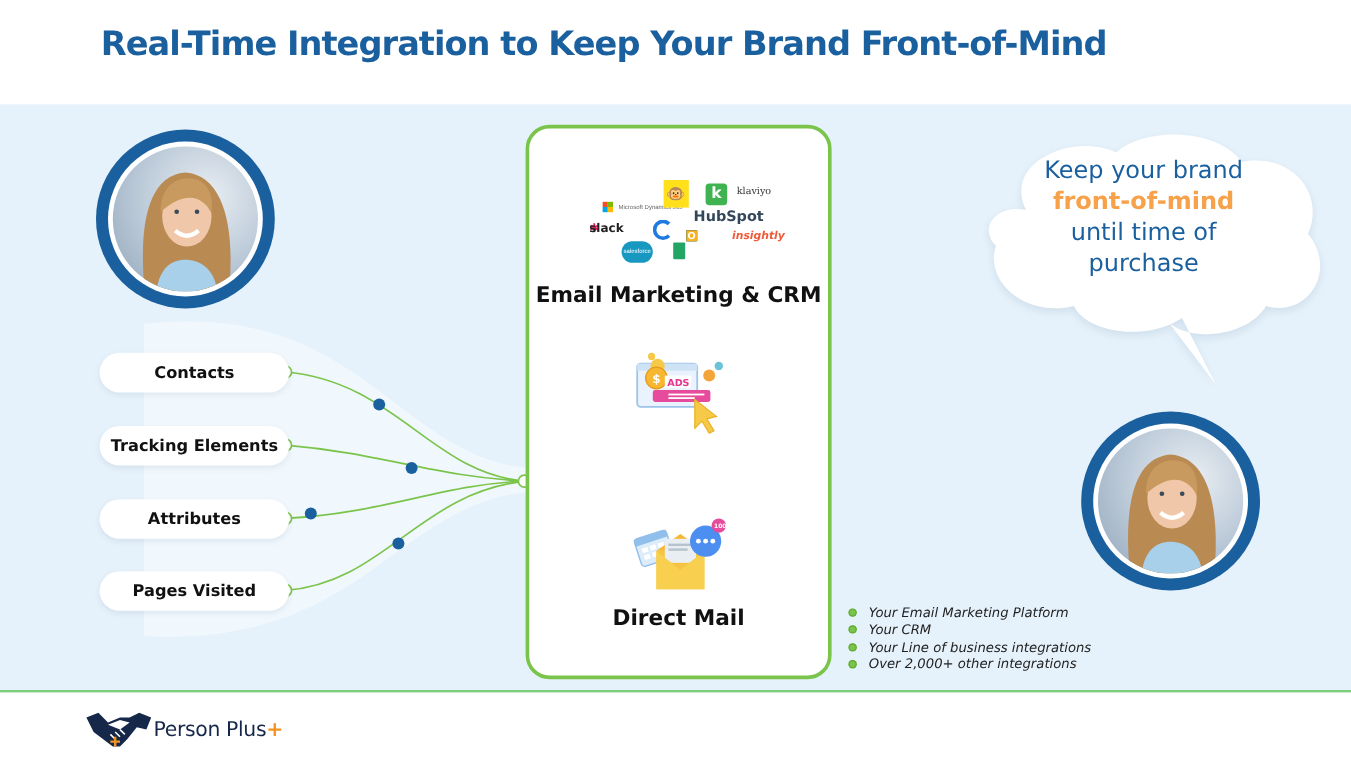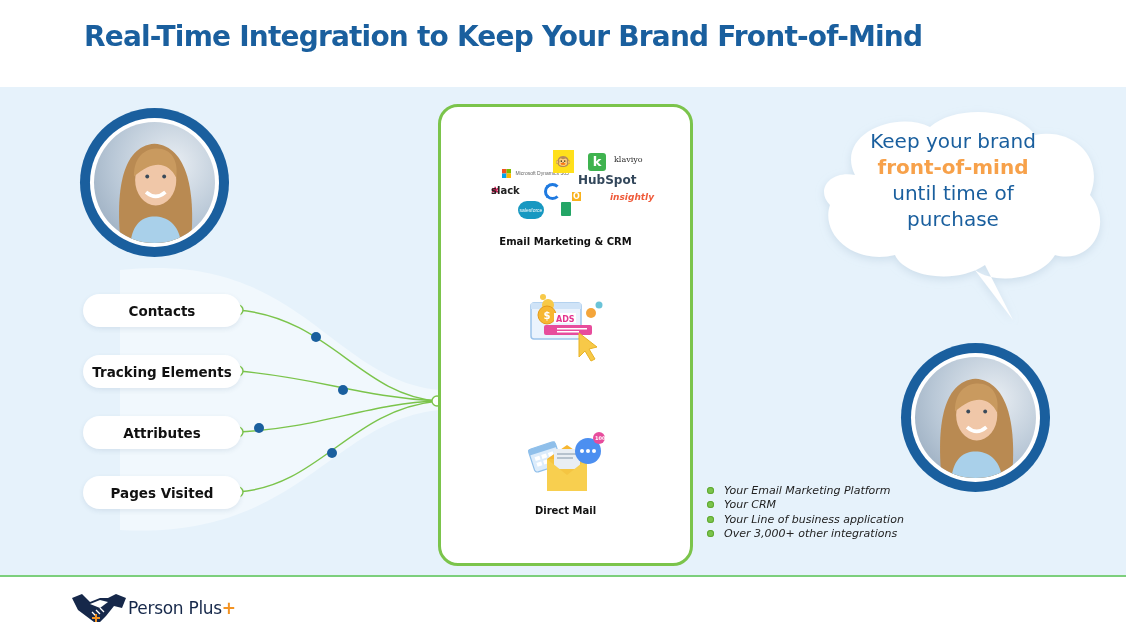--- a/index.html
+++ b/index.html
@@ -10,29 +10,29 @@
   .bottom-rule { position: absolute; left: 0; top: 575px; width: 1126px; height: 2px; background: #7ccf7c; }
   .fan { position: absolute; left: 0; top: 87px; }
   .avatar { position: absolute; border-radius: 50%; background: #1a5f9e; }
   .avatar .ring { position: absolute; left: 10px; top: 10px; right: 10px; bottom: 10px; border-radius: 50%; background: #fff; }
   .avatar .photo { position: absolute; left: 14px; top: 14px; right: 14px; bottom: 14px; border-radius: 50%; overflow: hidden;
      background: radial-gradient(circle at 65% 35%, #e9eef3 0%, #b8c7d6 55%, #8fa3b8 100%); }
   .avatar svg { position: absolute; left: 0; top: 0; width: 100%; height: 100%; }
   .pill { position: absolute; left: 83px; width: 158px; height: 33px; background: #fff; border-radius: 17px; box-shadow: 0 2px 5px rgba(40,80,120,0.10);
      display: flex; align-items: center; justify-content: center; font-family: "DejaVu Sans", sans-serif; font-weight: bold; font-size: 13.5px; color: #111; }
   .card { position: absolute; left: 438px; top: 104px; width: 255px; height: 462px; background: #fff; border: 3px solid #7bc44b; border-radius: 20px; }
-  .card-label { position: absolute; left: 0; width: 100%; text-align: center; font-family: "DejaVu Sans", sans-serif; font-weight: bold; font-size: 10px; color: #111; }
+  .card-label { position: absolute; left: 0; width: 100%; text-align: center; font-family: "DejaVu Sans", sans-serif; font-weight: bold; font-size: 18px; color: #111; }
   .logo-cloud { position: absolute; left: 45px; top: 42px; width: 150px; height: 72px; }
   .logo-cloud span { position: absolute; white-space: nowrap; }
   .ill { position: absolute; }
   .cloud { position: absolute; left: 815px; top: 105px; width: 295px; height: 220px; }
   .cloud-text { position: absolute; left: 828px; top: 128px; width: 250px; text-align: center; font-family: "DejaVu Sans", sans-serif; font-size: 20px; line-height: 26px; color: #1a5f9e; }
   .cloud-text .hl { color: #f7a14a; font-weight: bold; display: block; }
   .cloud-text span { display: block; }
-  .bullets { position: absolute; left: 707px; top: 483px; list-style: none; }
+  .bullets { position: absolute; left: 707px; top: 503px; list-style: none; }
   .bullets li { display: flex; align-items: center; height: 14.5px; font-family: "DejaVu Sans", sans-serif; font-style: italic; font-size: 11px; color: #222; }
   .bullets .dot { width: 7px; height: 7px; border-radius: 50%; background: #7bc44b; margin-right: 10px; box-shadow: inset 0 0 0 1px #5fa832; }
   .footer-logo { position: absolute; left: 70px; top: 592px; display: flex; align-items: center; }
   .footer-logo .brand { font-family: "DejaVu Sans", sans-serif; font-size: 17px; color: #16284a; margin-left: 0; letter-spacing: -0.3px; }
   .footer-logo .plus { color: #f39322; font-weight: bold; }
 </style>
 </head>
 <body>
 
 <div class="page">
@@ -203,25 +203,25 @@
     <li>
         <span class="dot"></span>
         <span>Your Email Marketing Platform</span>
       </li>
     <li>
         <span class="dot"></span>
         <span>Your CRM</span>
       </li>
     <li>
         <span class="dot"></span>
-        <span>Your Line of business application</span>
-      </li>
-    <li>
-        <span class="dot"></span>
-        <span>Over 3,000+ other integrations</span>
+        <span>Your Line of business integrations</span>
+      </li>
+    <li>
+        <span class="dot"></span>
+        <span>Over 2,000+ other integrations</span>
       </li>
   </ul>
 
   <div class="bottom-rule"></div>
 
   <div class="footer-logo">
     <svg width="58" height="32" viewBox="0 0 58 32">
       <path d="M2 6 L 12 2 L 20 10 L 30 6 L 38 6 L 46 2 L 56 6 L 52 16 L 44 14 L 36 24 L 30 30 L 24 30 L 16 24 L 8 18 Z" fill="#16284a"></path>
       <path d="M20 12 L 30 8 L 38 10 L 30 16 Z" fill="#ffffff"></path>
       <path d="M22 20 L 26 24 M 26 18 L 30 22 M 30 16 L 34 20" stroke="#ffffff" stroke-width="1.3"></path>

